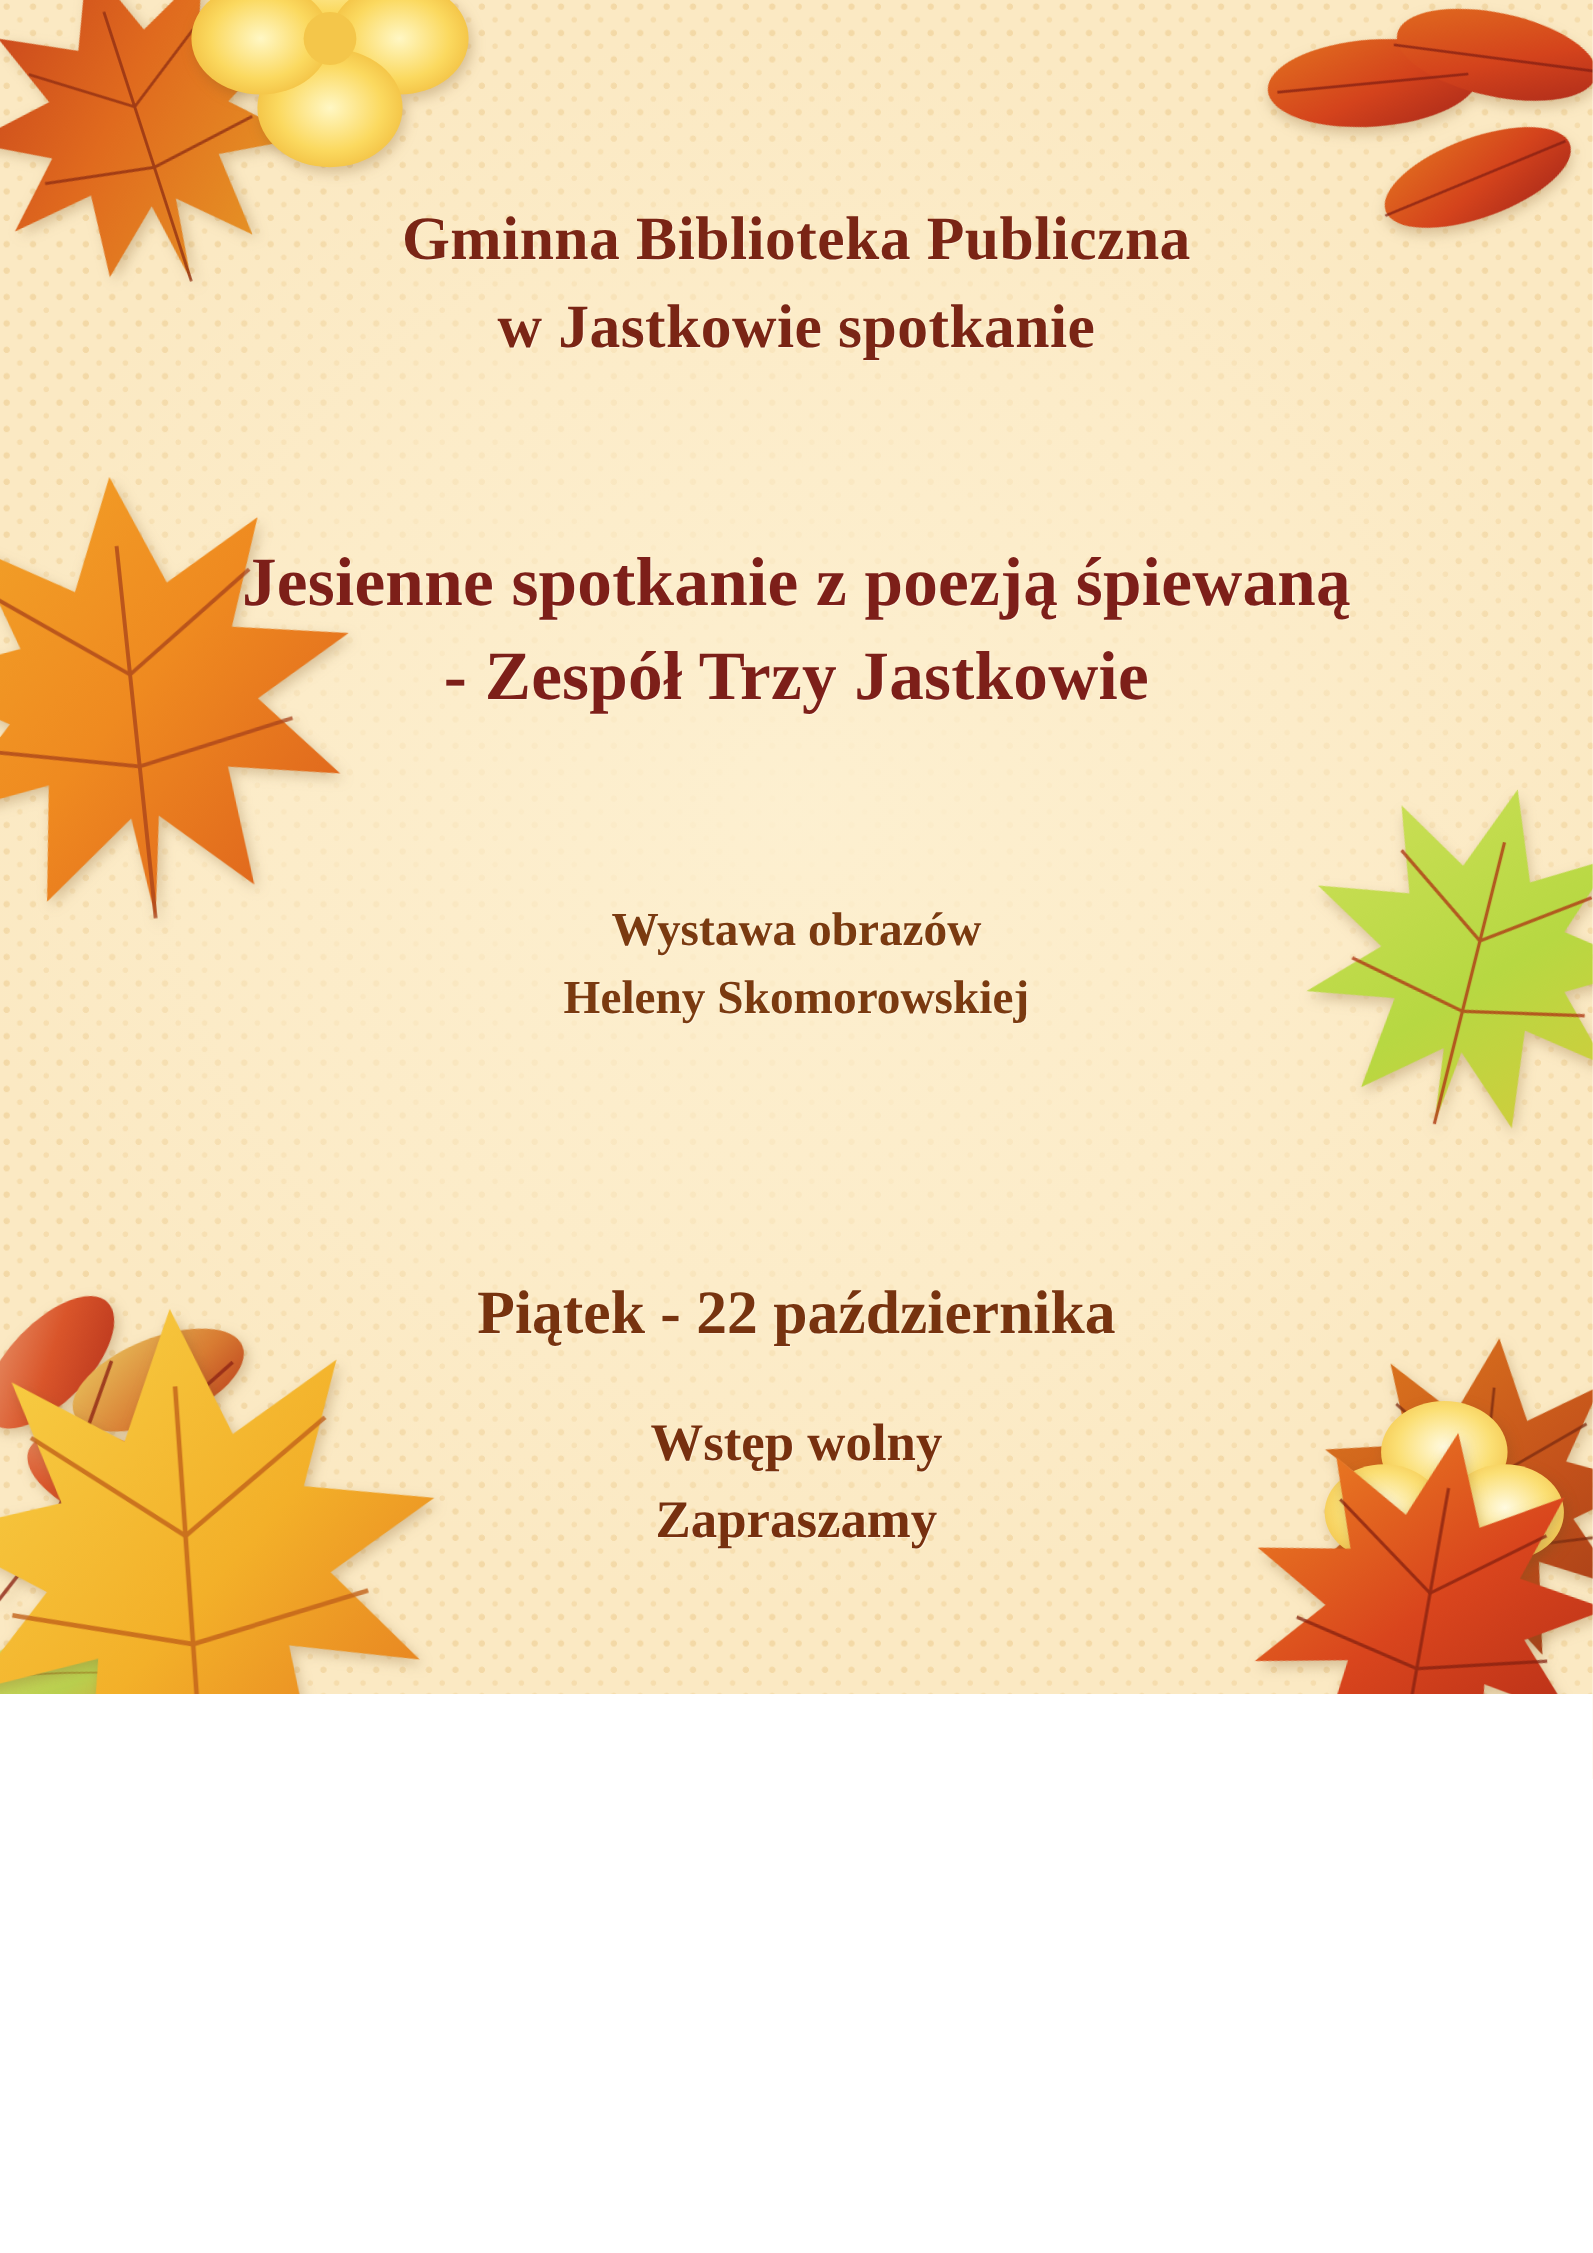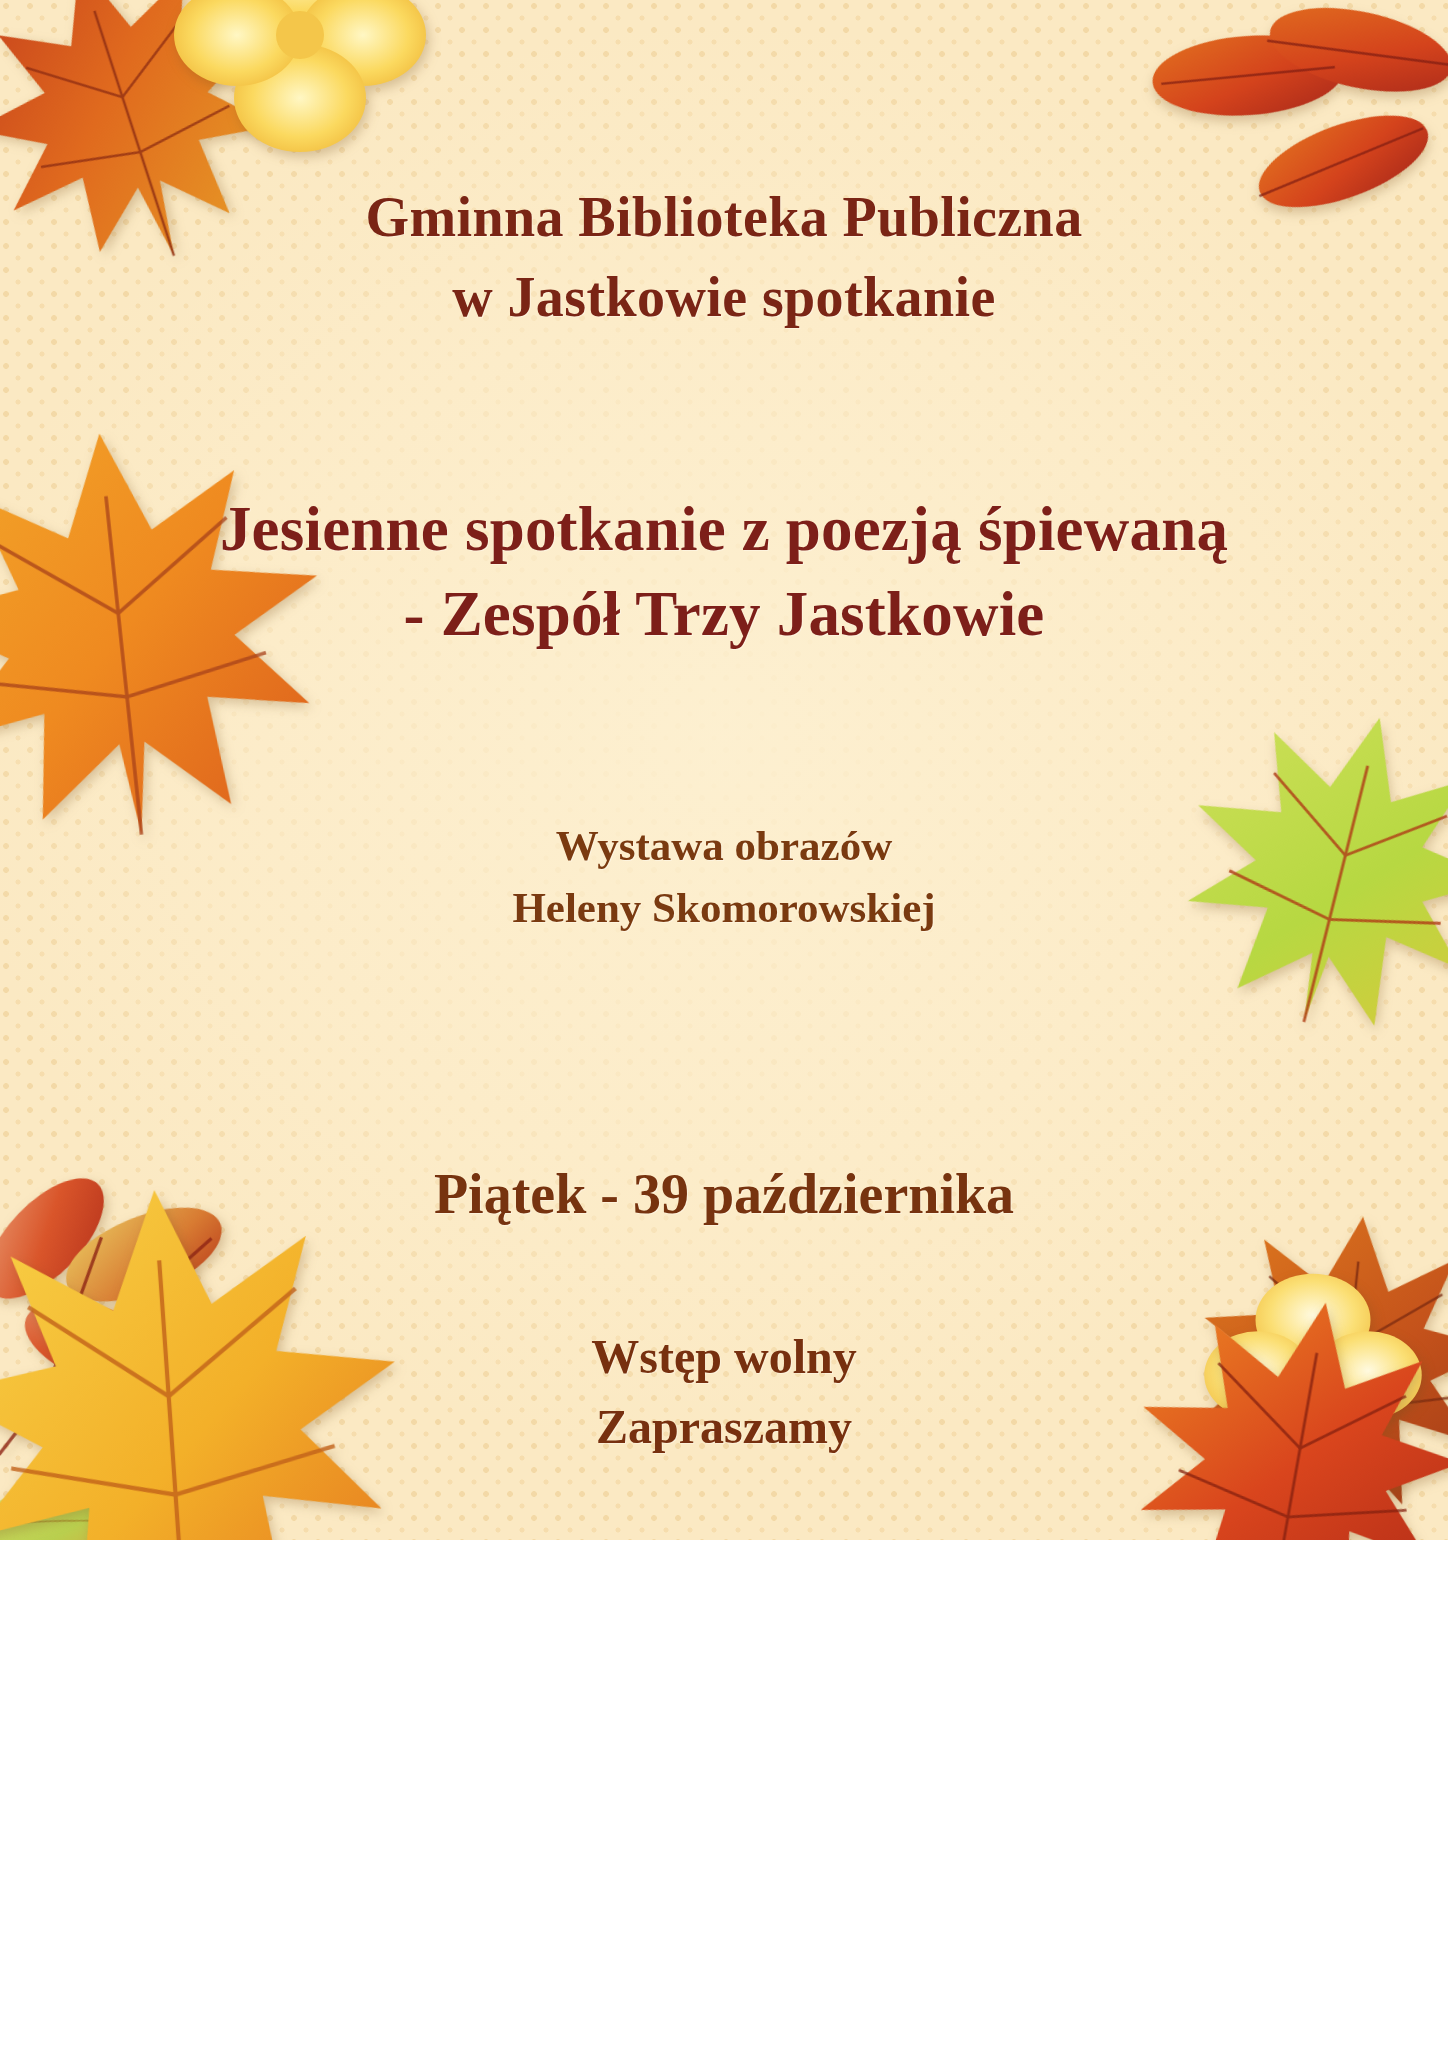--- a/index.html
+++ b/index.html
@@ -89,21 +89,21 @@
 
   .datetime {
     margin-top: 215px;
     font-size: 56px;
     font-weight: bold;
     line-height: 1.42;
     color: #77330f;
   }
 
   .footer {
-    margin-top: 88px;
+    margin-top: 43px;
     font-size: 48px;
     font-weight: bold;
     line-height: 1.45;
     color: #77300f;
   }
 
   
   .leaf {
     position: absolute;
     z-index: 10;
@@ -366,21 +366,21 @@
       <div>Jesienne spotkanie z poezją śpiewaną</div>
       <div class="line2">- Zespół Trzy Jastkowie</div>
     </div>
 
     <div class="block exhibition">
       <div>Wystawa obrazów</div>
       <div>Heleny Skomorowskiej</div>
     </div>
 
     <div class="block datetime">
-      <div>Piątek -  39 października</div>
+      <div>Piątek -  22 października</div>
     </div>
 
     <div class="block footer">
       <div>Wstęp wolny</div>
       <div>Zapraszamy</div>
     </div>
 
   </div>
 </div>
 

